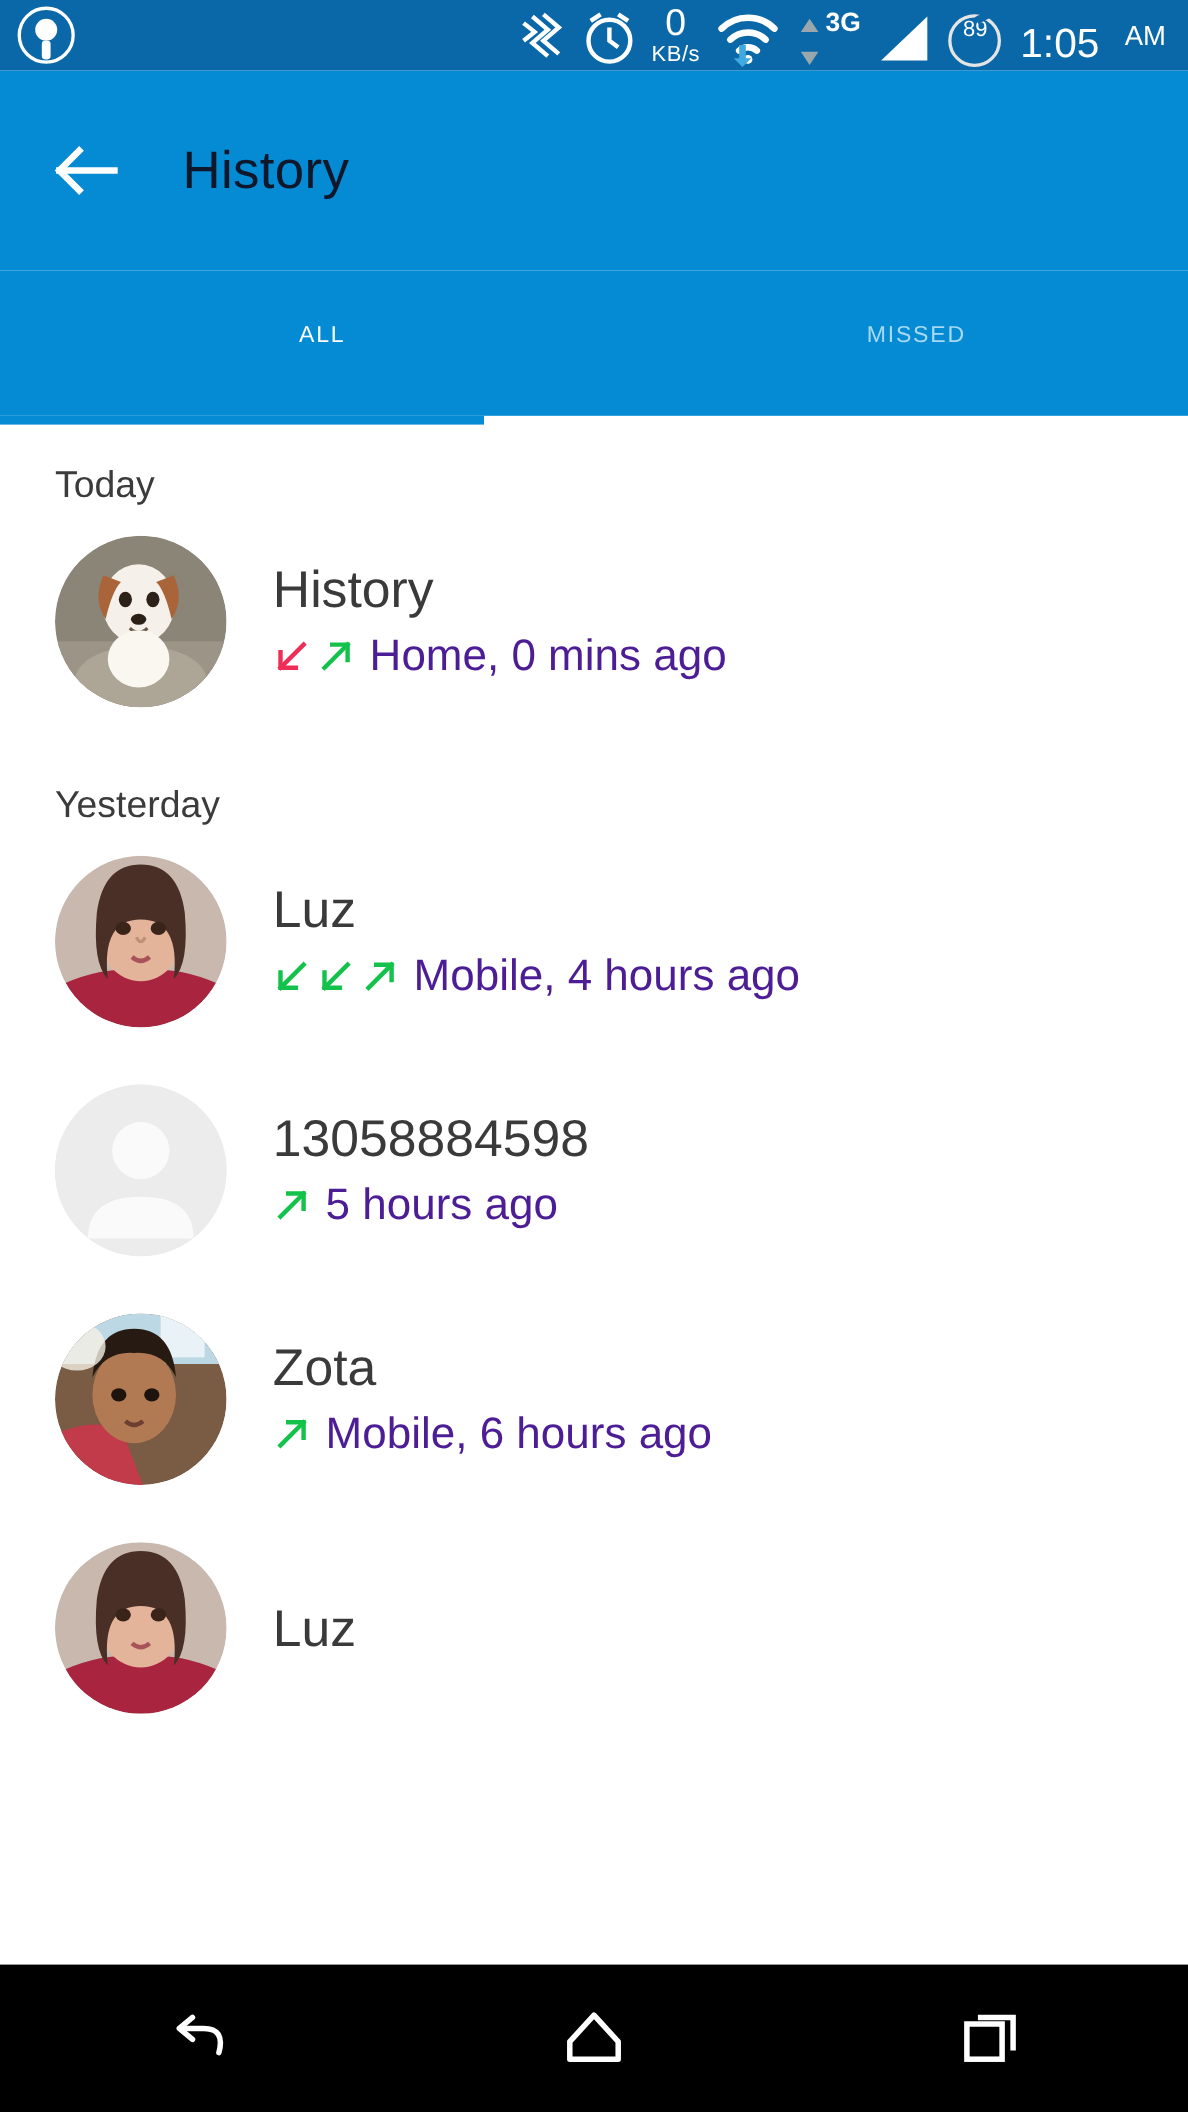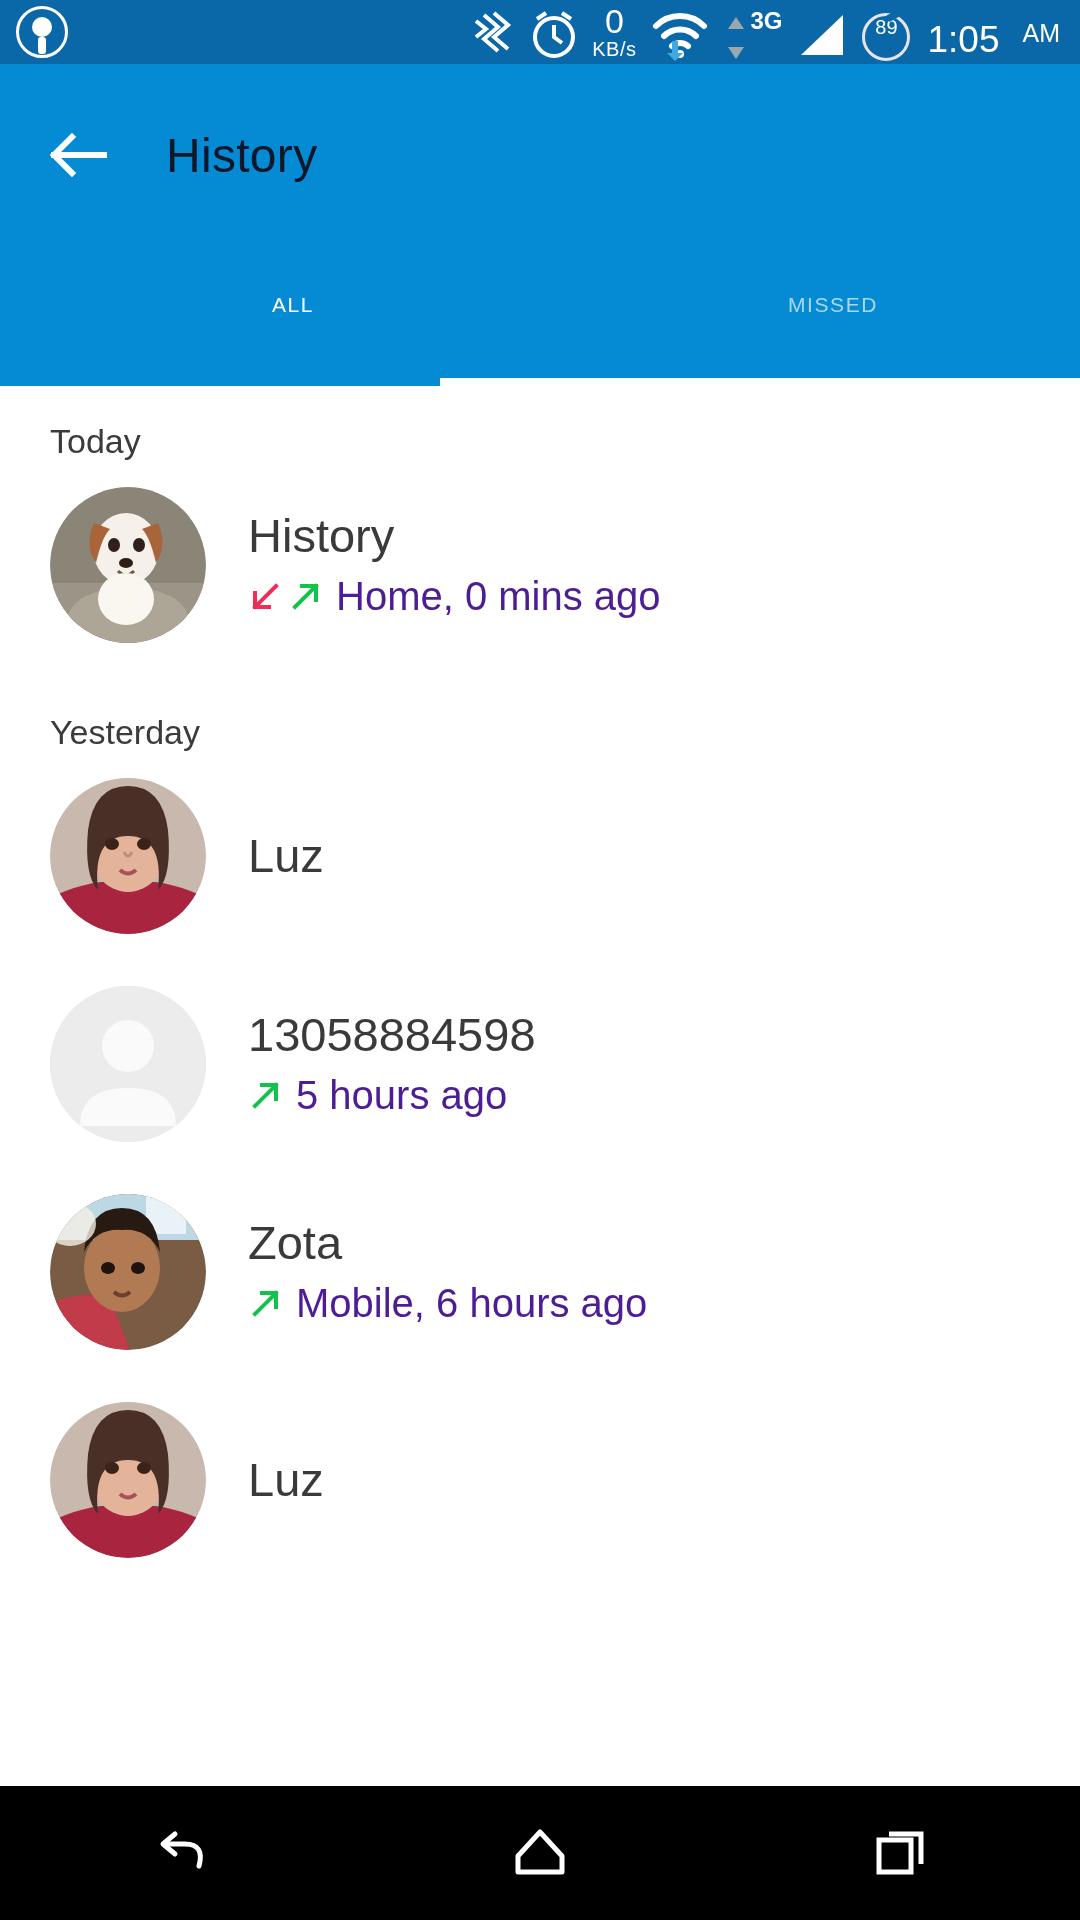--- a/index.html
+++ b/index.html
@@ -274,20 +274,43 @@
           <path d="M38 52 q6 -44 40 -44 q34 0 40 44 q4 46 -10 60 q6 -54 -30 -54 q-36 0 -30 54 q-14 -14 -10 -60z" fill="#4a2f26"></path>
           <ellipse cx="62" cy="66" rx="7" ry="6" fill="#3a2318"></ellipse>
           <ellipse cx="94" cy="66" rx="7" ry="6" fill="#3a2318"></ellipse>
           <path d="M70 92 q8 7 16 0" stroke="#a8525a" stroke-width="4" fill="none"></path>
           <path d="M74 74 q4 8 8 0" stroke="#c09076" stroke-width="3" fill="none"></path>
         </g>
       </svg>
     </div>
     <div class="row-text">
       <div class="row-name">Luz</div>
+      <div class="row-sub">
+        <span class="arrows">
+          <svg class="arrow" viewBox="0 0 34 34">
+            <g stroke="#13c24a" stroke-width="4" fill="none" stroke-linecap="square">
+              <path d="M28 6 L7 27"></path>
+                <path d="M7 13 L7 27 L21 27"></path>
+            </g>
+          </svg>
+          <svg class="arrow" viewBox="0 0 34 34">
+            <g stroke="#13c24a" stroke-width="4" fill="none" stroke-linecap="square">
+              <path d="M28 6 L7 27"></path>
+                <path d="M7 13 L7 27 L21 27"></path>
+            </g>
+          </svg>
+          <svg class="arrow" viewBox="0 0 34 34">
+            <g stroke="#13c24a" stroke-width="4" fill="none" stroke-linecap="square">
+              <path d="M7 27 L28 6"></path>
+                <path d="M14 6 L28 6 L28 20"></path>
+            </g>
+          </svg>
+        </span>
+        <span class="row-detail">Mobile, 4 hours ago</span>
+      </div>
     </div>
   </div>
 
   <div class="call-row">
     <div class="avatar">
       <svg viewBox="0 0 156 156">
         <circle cx="78" cy="78" r="78" fill="#ececec"></circle>
         <circle cx="78" cy="60" r="26" fill="#fafafa"></circle>
         <path d="M30 140 q0 -38 48 -38 q48 0 48 38 z" fill="#fafafa"></path>
       </svg>

